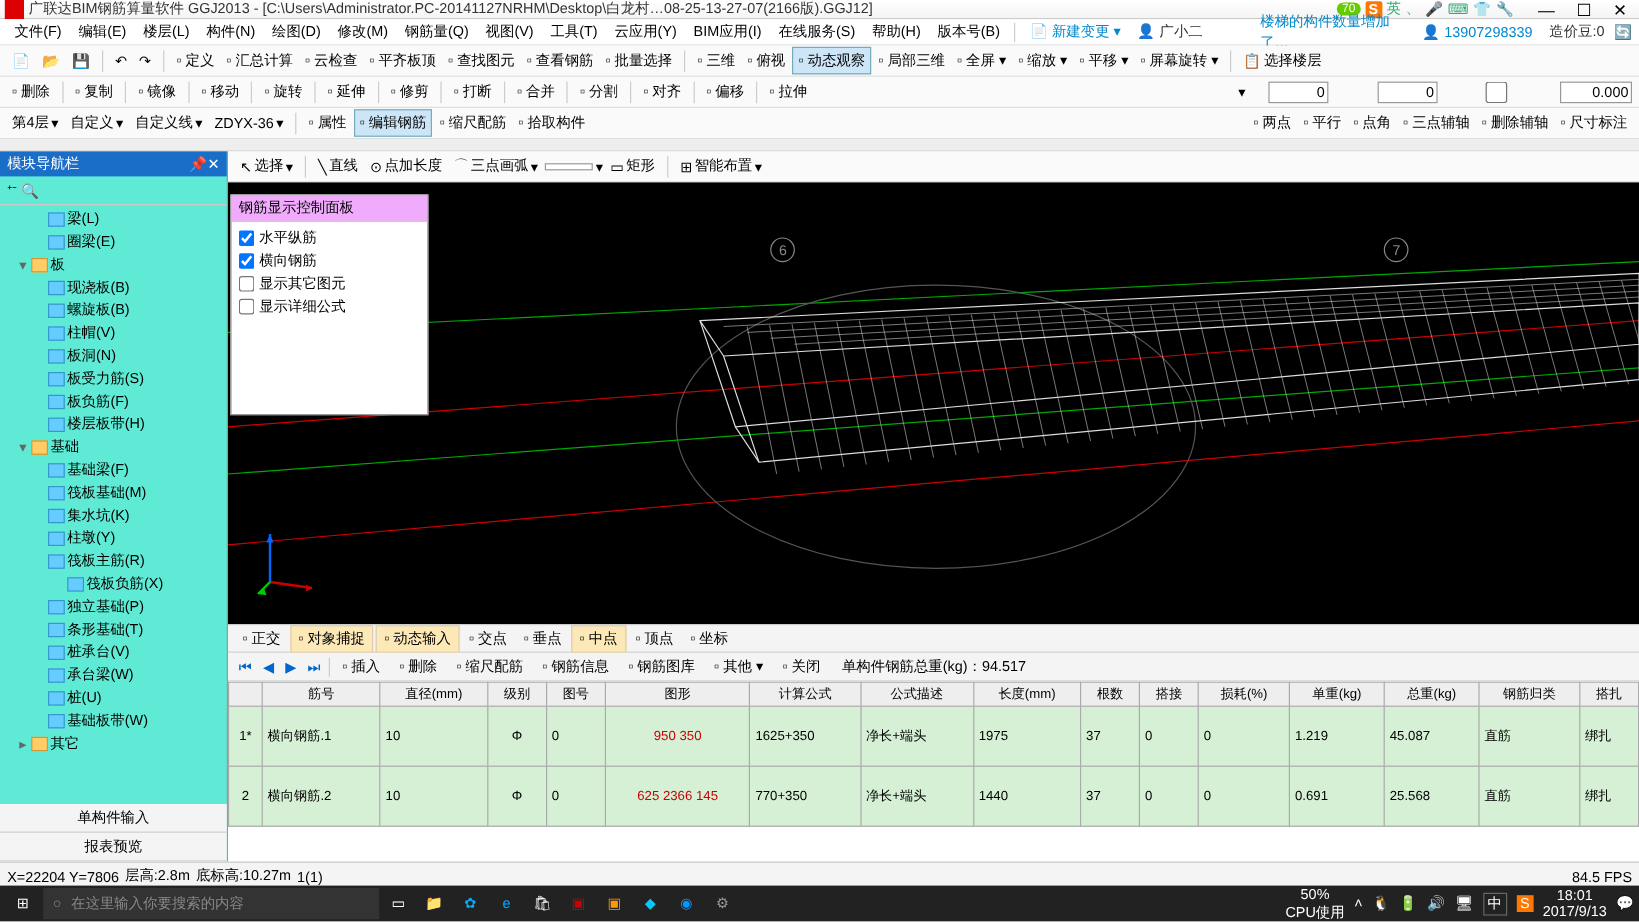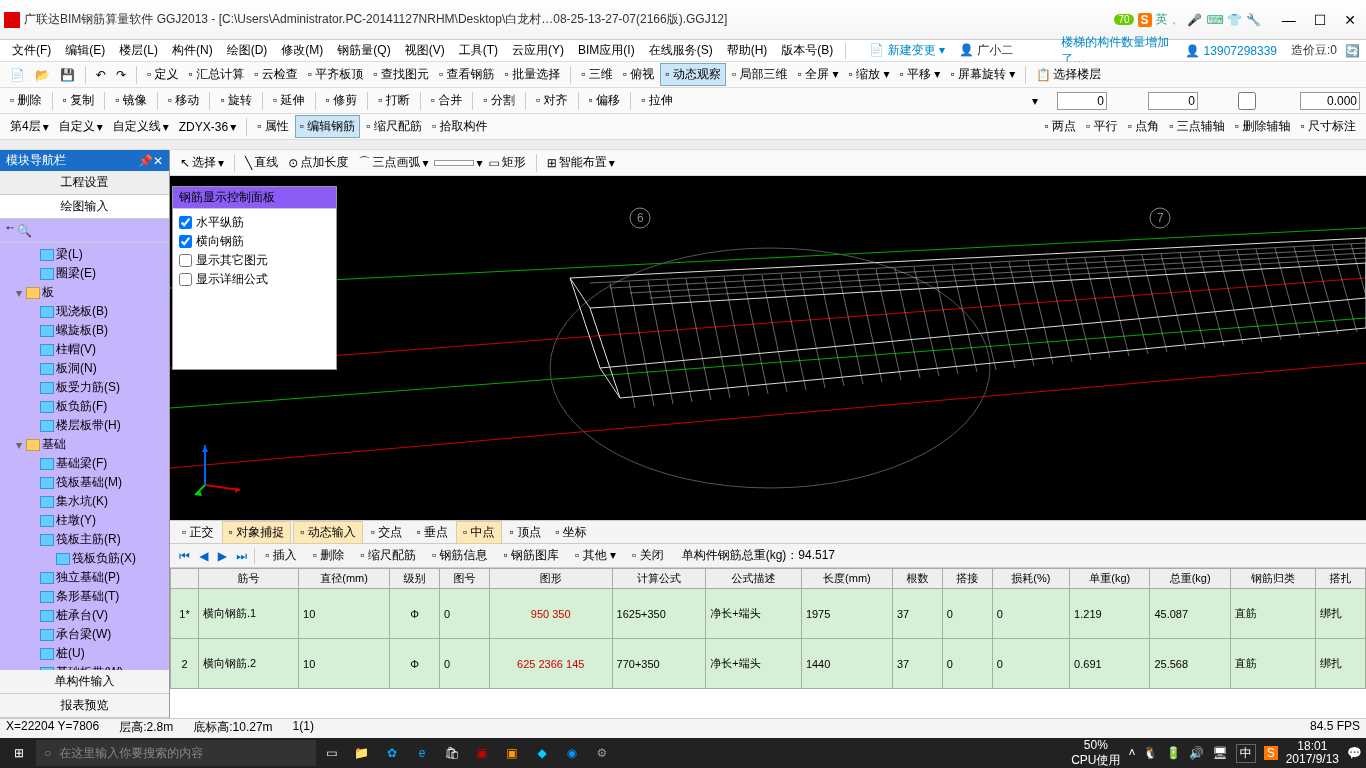--- a/index.html
+++ b/index.html
@@ -1,63 +1,63 @@
 <!DOCTYPE html>
 <html><head>
 <meta charset="utf-8">
 <style>
 * { margin: 0; padding: 0; box-sizing: border-box; font-family: "Microsoft YaHei", SimSun, sans-serif; font-size: 12px; }
 body { width: 1366px; height: 768px; overflow: hidden; background: #f0f0f0; display: flex; flex-direction: column; }
 
-.titlebar { height: 40px; background: linear-gradient(#fff,#f4f4f4); display: flex; align-items: center; padding: 0 4px; border-bottom: 1px solid #ccc; }
+.titlebar { height: 16px; background: linear-gradient(#fff,#f4f4f4); display: flex; align-items: center; padding: 0 4px; border-bottom: 1px solid #ccc; }
 .titlebar .icon { width: 16px; height: 16px; background: #d00; margin-right: 4px; }
 .titlebar .title { flex: 1; color: #333; white-space: nowrap; overflow: hidden; }
 .titlebar .badge { background: #6c0; color: #fff; border-radius: 8px; padding: 0 4px; font-size: 10px; margin: 0 4px; }
 .titlebar .ime { display: flex; gap: 4px; align-items: center; color: #3a7; }
 .titlebar .ime .s { background: #f70; color: #fff; padding: 0 3px; border-radius: 2px; font-weight: bold; }
 .titlebar .winbtns { display: flex; gap: 18px; margin-left: 20px; padding-right: 6px; }
 .titlebar .winbtns span { cursor: pointer; font-size: 14px; }
 
 .menubar { height: 22px; background: #fff; display: flex; align-items: center; padding: 0 6px; gap: 2px; border-bottom: 1px solid #ddd; }
 .menubar .m { padding: 2px 6px; cursor: pointer; white-space: nowrap; }
 .menubar .sep { width: 1px; height: 16px; background: #ccc; margin: 0 4px; }
-.menubar .newchange { color: #08c; margin-left: 11px; }
+.menubar .newchange { color: #08c; }
 .menubar .user { color: #333; }
 .menubar .notif { color: #08c; flex: 1; padding-left: 40px; }
 .menubar .account { color: #08c; }
 .menubar .bean { color: #333; }
 
 .toolbar { height: 26px; background: #fafafa; border-bottom: 1px solid #ddd; display: flex; align-items: center; padding: 0 6px; gap: 2px; }
 .toolbar .btn { padding: 2px 4px; display: flex; align-items: center; gap: 2px; cursor: pointer; white-space: nowrap; }
 .toolbar .btn.active { background: #cde6f7; border: 1px solid #7ab; }
 .toolbar .sep { width: 1px; height: 18px; background: #ccc; margin: 0 4px; }
 .toolbar input { width: 50px; height: 18px; border: 1px solid #999; text-align: right; padding: 0 2px; }
 .toolbar .lbl { color: #666; margin-top: 44px; }
 
 .main { flex: 1; display: flex; overflow: hidden; }
 
-.sidebar { width: 170px; background: #c4b5fd; border-right: 1px solid #999; display: flex; flex-direction: column; }
+.sidebar { width: 190px; background: #5eead4; border-right: 1px solid #999; display: flex; flex-direction: column; }
 .sidebar .header { background: #1a6ec8; color: #fff; padding: 2px 6px; display: flex; align-items: center; }
 .sidebar .header .t { flex: 1; }
 .sidebar .tabs { background: #eee; }
 .sidebar .tab { padding: 3px 6px; text-align: center; border-bottom: 1px solid #ccc; cursor: pointer; }
 .sidebar .iconrow { padding: 3px 6px; border-bottom: 1px solid #ccc; }
 .sidebar .tree { flex: 1; overflow: auto; padding: 2px 0; }
 .sidebar .node { padding: 1px 4px; display: flex; align-items: center; gap: 2px; cursor: pointer; white-space: nowrap; }
 .sidebar .node .exp { width: 10px; text-align: center; color: #666; }
 .sidebar .node .ic { width: 14px; height: 12px; display: inline-block; }
 .sidebar .ic.folder { background: #fc6; border: 1px solid #c93; }
 .sidebar .ic.item { background: #6cf; border: 1px solid #39c; }
 .sidebar .footer .tab { background: #f4f4f4; }
 
 .content { flex: 1; display: flex; flex-direction: column; overflow: hidden; }
 
 .viewport { flex: 1; background: #000; position: relative; overflow: hidden; }
 .viewport .panel { position: absolute; left: 2px; top: 10px; width: 165px; background: #fff; border: 1px solid #999; z-index: 10; }
-.viewport .panel .ptitle { background: #8b5cf6; padding: 2px 6px; border-bottom: 1px solid #ccc; }
+.viewport .panel .ptitle { background: #f0abfc; padding: 2px 6px; border-bottom: 1px solid #ccc; }
 .viewport .panel .pbody { padding: 4px 6px 80px 6px; }
 .viewport .panel .cb { display: flex; gap: 4px; padding: 1px 0; }
 .viewport .axis { position: absolute; left: 20px; bottom: 20px; width: 60px; height: 60px; }
 .viewport svg.scene { width: 100%; height: 100%; }
 
 .snapbar { height: 24px; background: #f4f4f4; border-top: 1px solid #ccc; border-bottom: 1px solid #ccc; display: flex; align-items: center; padding: 0 6px; gap: 2px; }
 .snapbar .btn { padding: 2px 6px; display: flex; align-items: center; gap: 3px; cursor: pointer; }
 .snapbar .btn.active { background: #fde8b8; border: 1px solid #dca; }
 
 .tblbar { height: 24px; background: #f4f4f4; border-bottom: 1px solid #ccc; display: flex; align-items: center; padding: 0 6px; gap: 4px; }
@@ -66,21 +66,21 @@
 .tblbar .total { margin-left: 8px; }
 
 .grid { height: 150px; overflow: auto; background: #fff; }
 .grid table { border-collapse: collapse; width: 100%; }
 .grid th, .grid td { border: 1px solid #aaa; padding: 2px 4px; font-size: 11px; text-align: left; white-space: nowrap; }
 .grid th { background: #eee; text-align: center; font-weight: normal; }
 .grid .rowhdr { background: #eee; text-align: center; width: 28px; }
 .grid tr.data td { background: #d5f0d5; height: 50px; }
 .grid .shape { text-align: center; color: #c00; }
 
-.statusbar { height: 20px; background: #f4f4f4; border-top: 1px solid #ccc; display: flex; align-items: flex-start; padding: 0 6px; gap: 20px; }
+.statusbar { height: 20px; background: #f4f4f4; border-top: 1px solid #ccc; display: flex; align-items: flex-end; padding: 0 6px; gap: 5px; }
 .statusbar .r { margin-left: auto; }
 
 .taskbar { height: 30px; background: #222; color: #fff; display: flex; align-items: center; padding: 0 4px; gap: 2px; }
 .taskbar .start { width: 30px; height: 26px; display: flex; align-items: center; justify-content: center; }
 .taskbar .search { background: #333; height: 26px; width: 280px; display: flex; align-items: center; padding: 0 8px; color: #888; gap: 8px; }
 .taskbar .ticon { width: 28px; height: 26px; display: flex; align-items: center; justify-content: center; cursor: pointer; }
 .taskbar .tray { margin-left: auto; display: flex; align-items: center; gap: 8px; font-size: 11px; }
 .taskbar .clock { text-align: center; line-height: 1.1; }
 </style>
 </head>
@@ -189,24 +189,20 @@
 
 <div class="toolbar" style="height:10px;padding:0 180px;background:#eee"></div>
 
 <div class="main">
 
   <div class="sidebar">
     <div class="header">
       <span class="t">模块导航栏</span>
       <span>📌</span>
       <span>✕</span>
-    </div>
-    <div class="tabs">
-      <div class="tab">工程设置</div>
-      <div class="tab" style="background:#fff">绘图输入</div>
     </div>
     <div class="iconrow">
       <span>⁺⁻</span>
       <span>🔍</span>
     </div>
     <div class="tree" id="tree">
         <div class="node " style="padding-left:28px">
           <span class="exp"></span>
           <span class="ic item"></span>
           <span>梁(L)</span>

